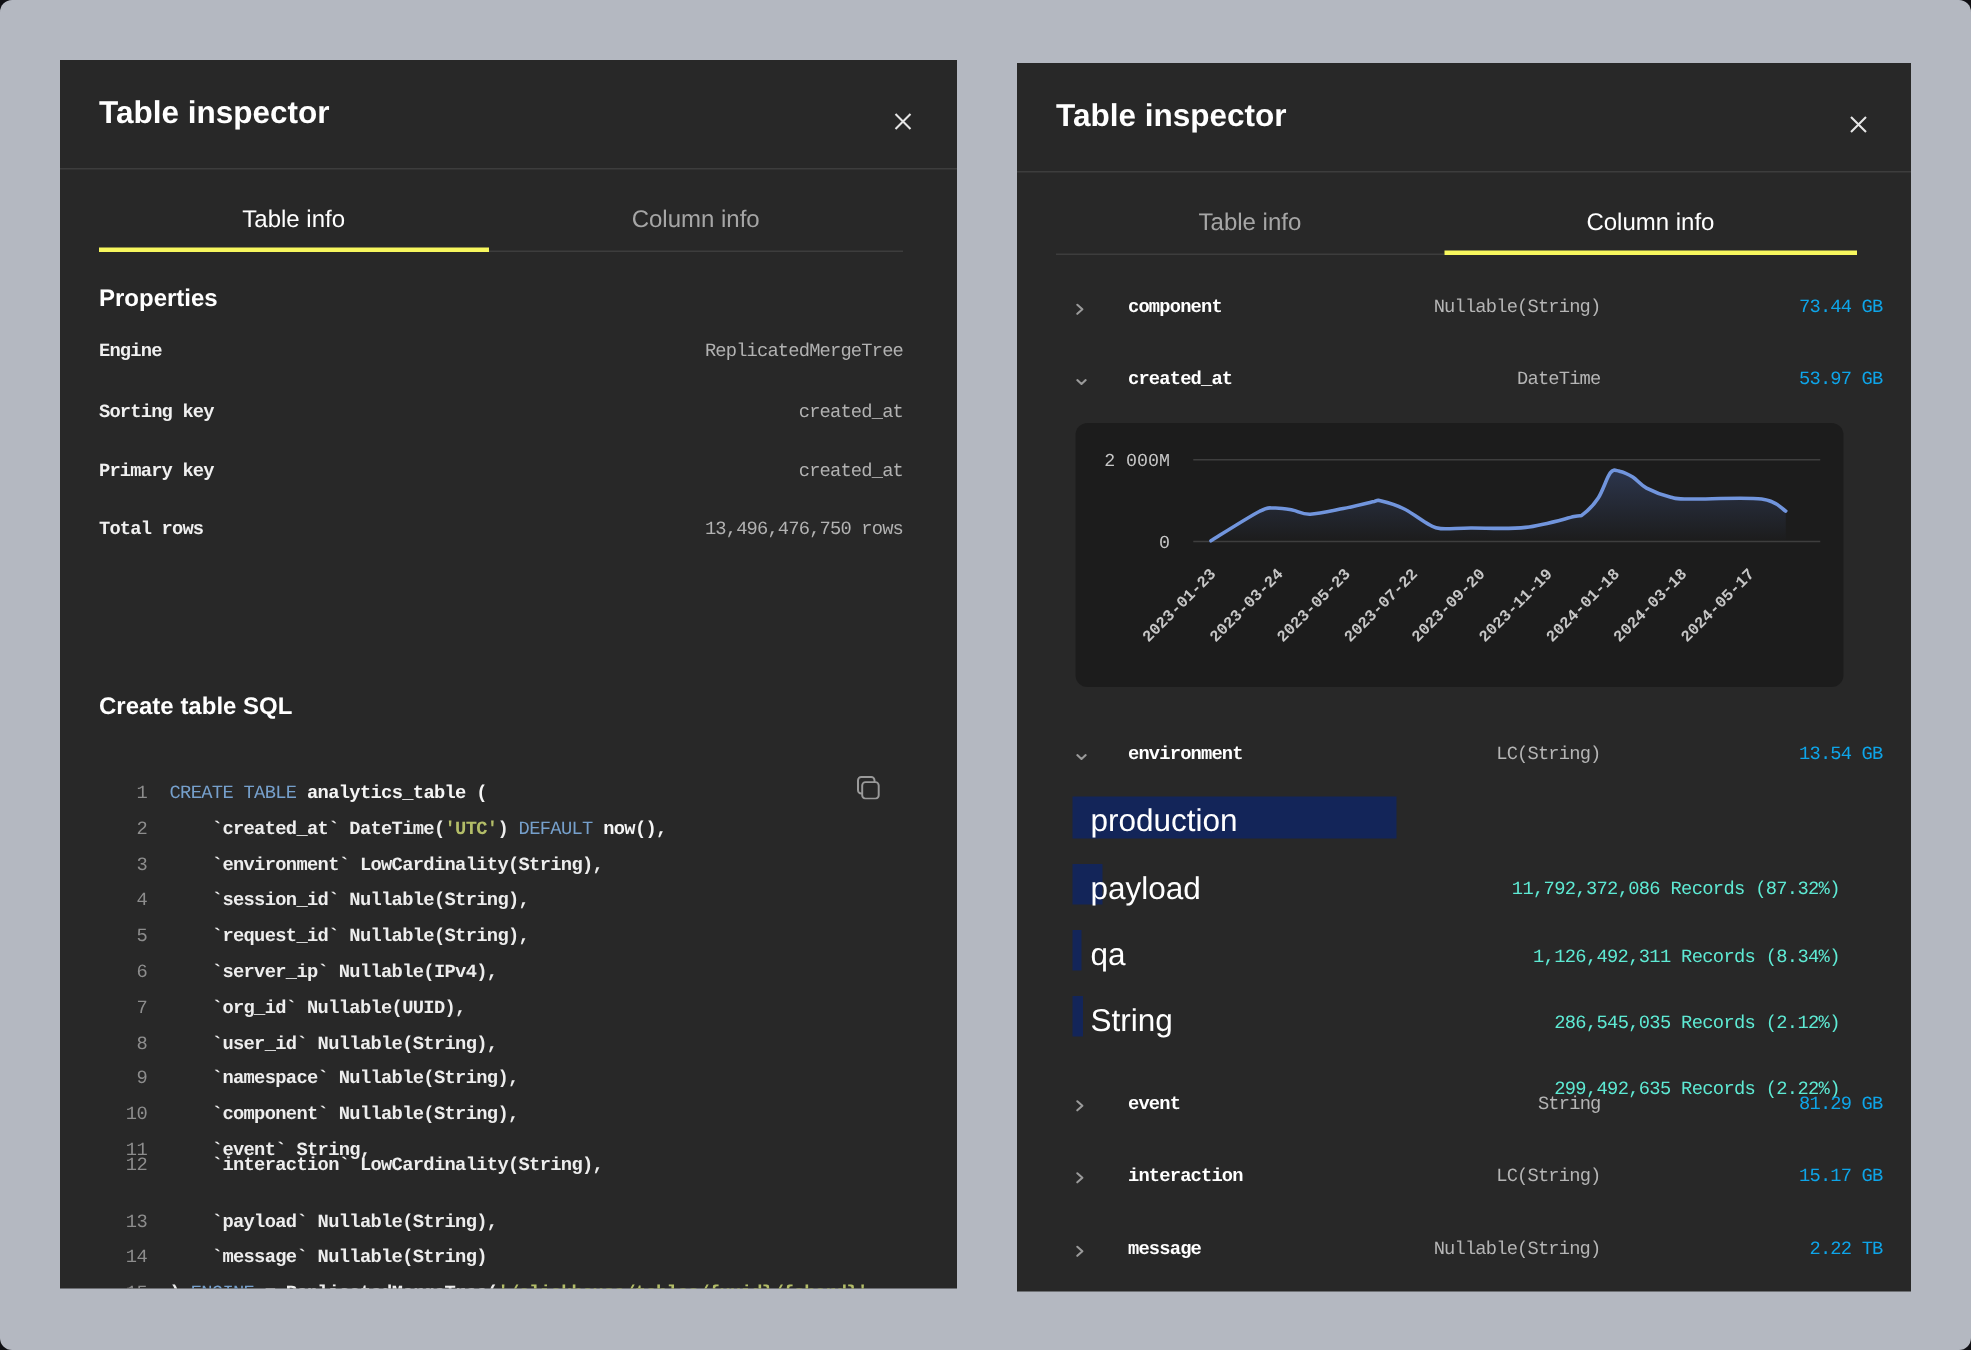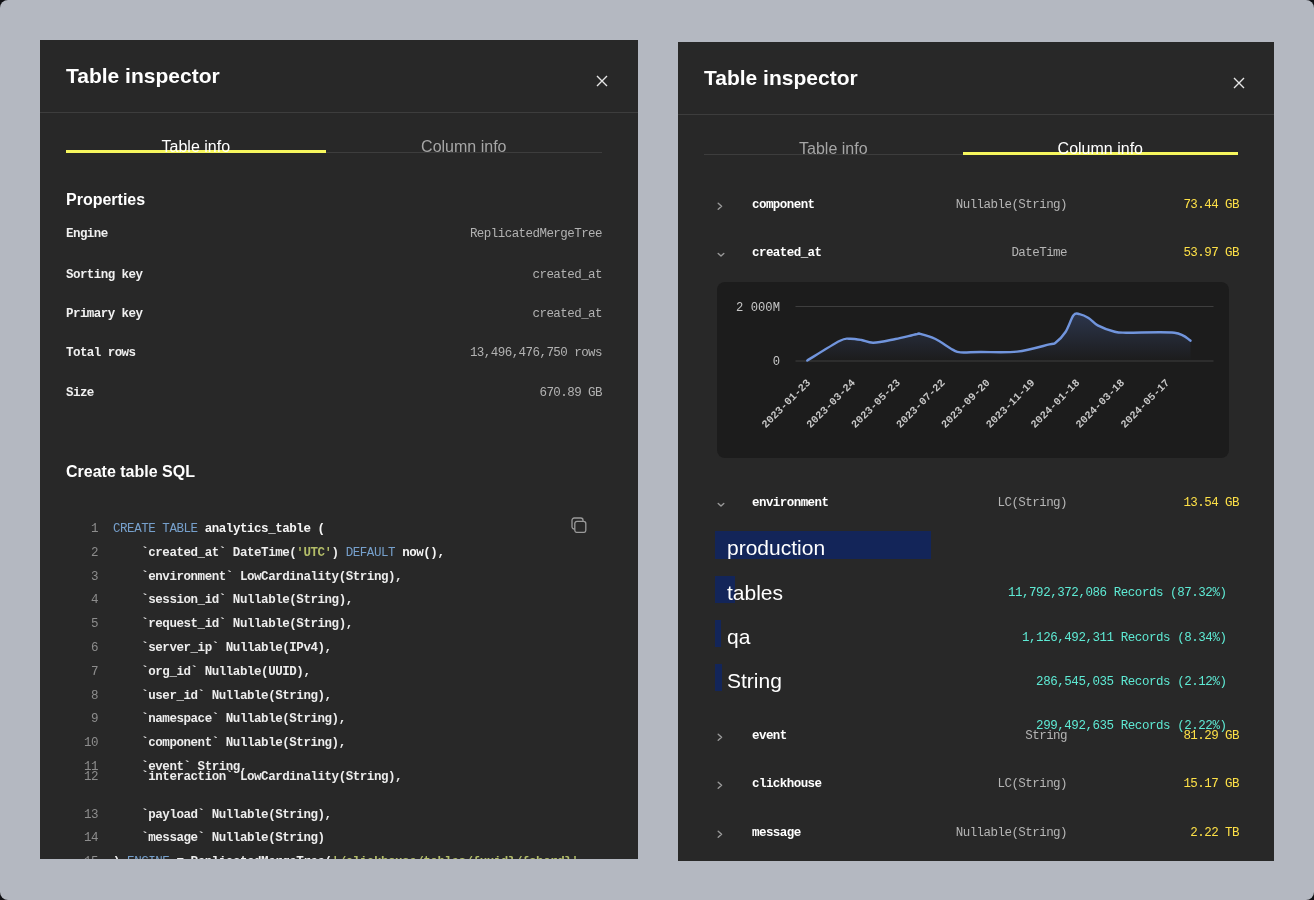--- a/index.html
+++ b/index.html
@@ -6,41 +6,41 @@
   html,body { width:1314px; height:900px; background:#101014; overflow:hidden; }
   body { font-family:"Liberation Sans", sans-serif; }
   .page { position:absolute; left:0; top:0; width:1314px; height:900px; background:#b4b8c1; border-radius:8px; overflow:hidden; }
   .modal { position:absolute; background:#282828; overflow:hidden; }
   #m1 { left:40px; top:40px;   width:598px; height:819px; }
   #m2 { left:678px; top:41.5px; width:596px; height:819px; }
   .hdr { position:absolute; left:26px; top:0; height:72px; display:flex; align-items:center; font-weight:700; font-size:21px; color:#fff; }
   .hdrline { position:absolute; left:0; right:0; top:72px; height:1px; background:#3d3d3d; }
   .close { position:absolute; width:16px; height:16px; }
   .tabrow { position:absolute; left:26px; right:36px; top:72px; height:56px; display:flex; }
-  .tab { flex:1 1 auto; text-align:center; font-size:16px; line-height:16px; padding-top:27px; height:41px; border-bottom:1px solid #3d3d3d; color:#a6a6a6; }
+  .tab { flex:1 1 auto; text-align:center; font-size:16px; line-height:16px; padding-top:27px; height:56px; border-bottom:1px solid #3d3d3d; color:#a6a6a6; }
   .tab.act { border-bottom:3px solid #f7f75e; color:#fff; }
   .row { position:absolute; left:26px; right:36px; height:16px; }
   .row .lab { position:absolute; left:0; top:0; color:#f0f0f0; font-weight:700; font-family:"Liberation Mono", monospace; font-size:12.5px; letter-spacing:-0.55px; }
   .row .val { position:absolute; right:0; top:0; color:#b2b2b2; font-family:"Liberation Mono", monospace; font-size:12.5px; letter-spacing:-0.55px; }
   .sechead { position:absolute; left:26px; font-size:16px; font-weight:700; color:#fff; }
   
   .code { position:absolute; left:0; top:482px; width:100%; }
   .cl { position:absolute; left:0; width:100%; height:24px; font-family:"Liberation Mono", monospace; font-size:12.5px; letter-spacing:-0.45px; font-weight:700; color:#ededed; white-space:pre; }
   .cl .ln { position:absolute; left:0; width:58px; text-align:right; color:#8d8d8d; font-weight:400; }
   .cl .ct { position:absolute; left:73px; }
   .kw { color:#76a0cc; font-weight:400; }
   .str { color:#b3bd68; }
   .bld { font-weight:700; color:#f5f5f5;text-align:center; }
   .lnk { color:#b3bd68; text-decoration:underline; }
   
   .crow { position:absolute; left:0; width:100%; height:18px;padding-left:42px; }
   .crow .chev { position:absolute; left:37px; top:1px; }
   .crow .cname { position:absolute; left:74px; top:0; color:#fff; font-weight:700; font-family:"Liberation Mono", monospace; font-size:12.5px; letter-spacing:-0.55px; }
   .crow .ctype { position:absolute; right:207px; top:0; color:#b5b5b5; font-family:"Liberation Mono", monospace; font-size:12.5px; letter-spacing:-0.55px; }
-  .crow .csize { position:absolute; right:35px; top:0; color:#fde047; font-family:"Liberation Mono", monospace; font-size:12.5px; letter-spacing:-0.55px; }
+  .crow .csize { position:absolute; right:19px; top:0; color:#0ea5e9; font-family:"Liberation Mono", monospace; font-size:12.5px; letter-spacing:-0.55px; }
   .bar { position:absolute; left:37px; height:27.5px; background:#132559; }
   .barlab { position:absolute; left:49px; color:#fff; font-size:21px;text-align:center; }
   .recs { position:absolute; right:47.5px; color:#5eead4; font-family:"Liberation Mono", monospace; font-size:12.5px; letter-spacing:-0.45px;margin-top:48px; }
   .chart { position:absolute; left:38.5px; top:240px; width:512px; height:176px; background:#1c1c1c; border-radius:8px; }
 </style>
 </head>
 <body>
 <div class="page">
 
 <div class="modal" id="m1">
@@ -63,24 +63,20 @@
         <span class="lab">Sorting key</span>
         <span class="val">created_at</span>
       </div>
   <div class="row" style="top:266.6px;">
         <span class="lab">Primary key</span>
         <span class="val">created_at</span>
       </div>
   <div class="row" style="top:305.5px;">
         <span class="lab">Total rows</span>
         <span class="val">13,496,476,750 rows</span>
-      </div>
-  <div class="row" style="top:346.0px;">
-        <span class="lab">Size</span>
-        <span class="val">670.89 GB</span>
       </div>
 
   <div class="sechead" style="top:423px;">Create table SQL</div>
   <svg class="close" style="left:531px; top:477px; width:16px; height:16px;" viewBox="0 0 16 16" fill="none" stroke="#9a9a9a" stroke-width="1.3">
         <rect x="1" y="1" width="11" height="11" rx="2.2"></rect>
         <rect x="3.8" y="4.4" width="11" height="11" rx="2.2" fill="#282828"></rect>
       </svg>
   <div class="code">
     <div class="cl" style="top:0px;"><span class="ln">1</span><span class="ct"><span class="kw">CREATE TABLE</span> <span class="bld">analytics_table (</span></span></div>
     <div class="cl" style="top:23.8px;"><span class="ln">2</span><span class="ct">    `created_at` DateTime(<span class="str">'UTC'</span>) <span class="kw">DEFAULT</span> <span class="bld">now(),</span></span></div>
@@ -161,21 +157,21 @@
     <span class="cname">environment</span>
         <span class="ctype">LC(String)</span>
         <span class="csize">13.54 GB</span>
   </div>
 
   <div class="bar" style="top:489.5px; width:216px;"></div>
   <div class="barlab" style="top:494.5px;">production</div>
   <div class="recs" style="top:496.5px;">11,792,372,086 Records (87.32%)</div>
 
   <div class="bar" style="top:534px; width:20px;"></div>
-  <div class="barlab" style="top:539px;">tables</div>
+  <div class="barlab" style="top:539px;">payload</div>
   <div class="recs" style="top:541px;">1,126,492,311 Records (8.34%)</div>
 
   <div class="bar" style="top:578px; width:6px;"></div>
   <div class="barlab" style="top:583px;">qa</div>
   <div class="recs" style="top:585px;">286,545,035 Records (2.12%)</div>
 
   <div class="bar" style="top:622px; width:6.5px;"></div>
   <div class="barlab" style="top:627px;">String</div>
   <div class="recs" style="top:629px;">299,492,635 Records (2.22%)</div>
 
@@ -184,21 +180,21 @@
           <path d="M3.2 4.2 L6.6 7.2 L3.2 10.2" stroke="#9a9a9a" stroke-width="1.4" fill="none" stroke-linecap="round" stroke-linejoin="round"></path>
         </svg>
     <span class="cname">event</span>
         <span class="ctype">String</span>
         <span class="csize">81.29 GB</span>
   </div>
   <div class="crow" style="top:735.5px;">
     <svg class="chev" width="10" height="14" viewBox="0 0 10 14">
           <path d="M3.2 4.2 L6.6 7.2 L3.2 10.2" stroke="#9a9a9a" stroke-width="1.4" fill="none" stroke-linecap="round" stroke-linejoin="round"></path>
         </svg>
-    <span class="cname">clickhouse</span>
+    <span class="cname">interaction</span>
         <span class="ctype">LC(String)</span>
         <span class="csize">15.17 GB</span>
   </div>
   <div class="crow" style="top:784px;">
     <svg class="chev" width="10" height="14" viewBox="0 0 10 14">
           <path d="M3.2 4.2 L6.6 7.2 L3.2 10.2" stroke="#9a9a9a" stroke-width="1.4" fill="none" stroke-linecap="round" stroke-linejoin="round"></path>
         </svg>
     <span class="cname">message</span>
         <span class="ctype">Nullable(String)</span>
         <span class="csize">2.22 TB</span>

